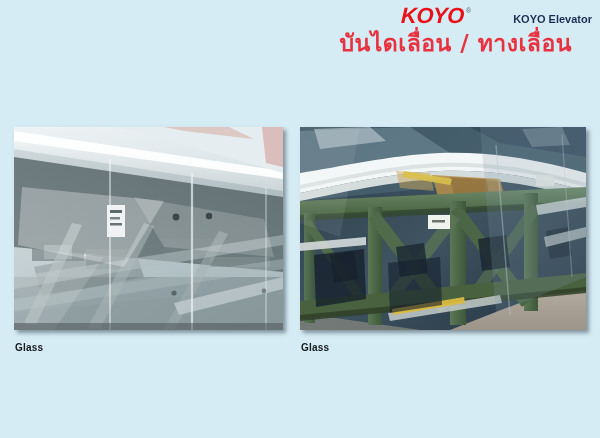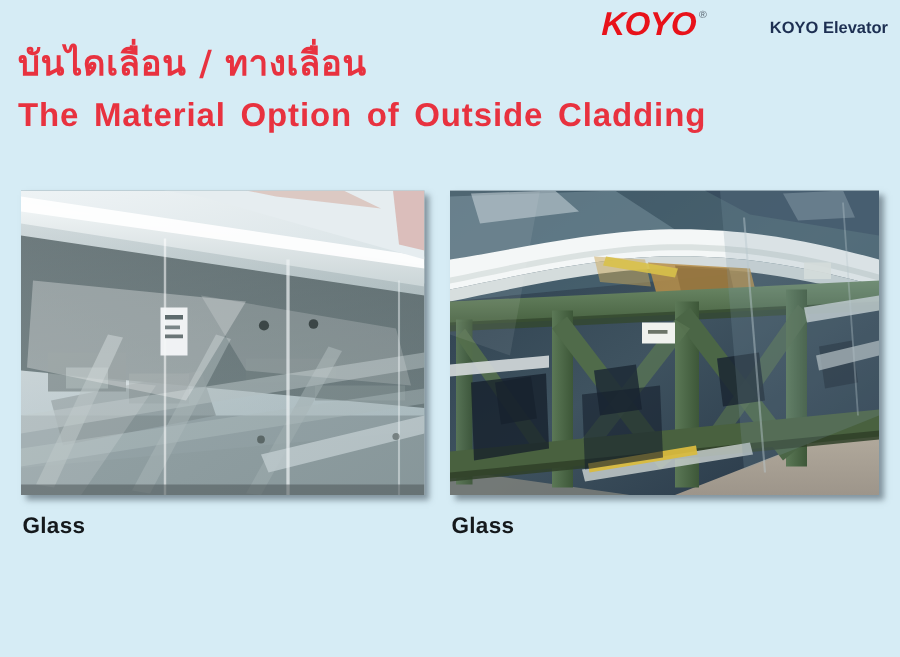--- a/index.html
+++ b/index.html
@@ -55,23 +55,23 @@
     color: #1d2f52;
     white-space: nowrap;
     margin-top: 6px;
     margin-left: 36px;
   }
 
   
   .title-block {
     position: absolute;
     top: 28px;
-    left: 12px;
+    left: 0;
     width: 572px;
-    text-align: left;
+    text-align: right;
   }
   .title-thai {
     font-family: "DejaVu Sans", sans-serif;
     font-size: 23px;
     line-height: 30px;
     font-weight: bold;
     color: #e8323f;
     letter-spacing: 0.5px;
   }
   .title-en {
@@ -108,42 +108,41 @@
     inset: 0;
     width: 100%;
     height: 100%;
     display: block;
   }
 
   
   .caption {
     position: absolute;
     font-family: "Liberation Sans", sans-serif;
-    font-size: 15px;
+    font-size: 10px;
     font-weight: bold;
     color: #15191c;
     letter-spacing: 0.2px;
   }
   .caption-left  { left: 15px;  top: 342px; }
   .caption-right { left: 301px; top: 342px; }
 </style>
 </head>
 <body>
 
 <div class="brand">
   <span class="brand-mark">
     <span class="brand-koyo">KOYO</span>
     <span class="brand-reg">®</span>
   </span>
   <span class="brand-sub">KOYO Elevator</span>
 </div>
 
 <div class="title-block">
   <div class="title-thai">บันไดเลื่อน / ทางเลื่อน</div>
-  <div class="title-en">The Material Option of Outside Cladding</div>
 </div>
 
 <div class="photos">
 
   <div class="photo-slot photo-left">
     <svg class="photo-canvas" viewBox="0 0 269 203" preserveAspectRatio="none">
       <defs>
         <linearGradient id="lsky" x1="0" y1="0" x2="0.3" y2="1">
           <stop offset="0%" stop-color="#eef3f5"></stop>
           <stop offset="100%" stop-color="#c3d2d6"></stop>

